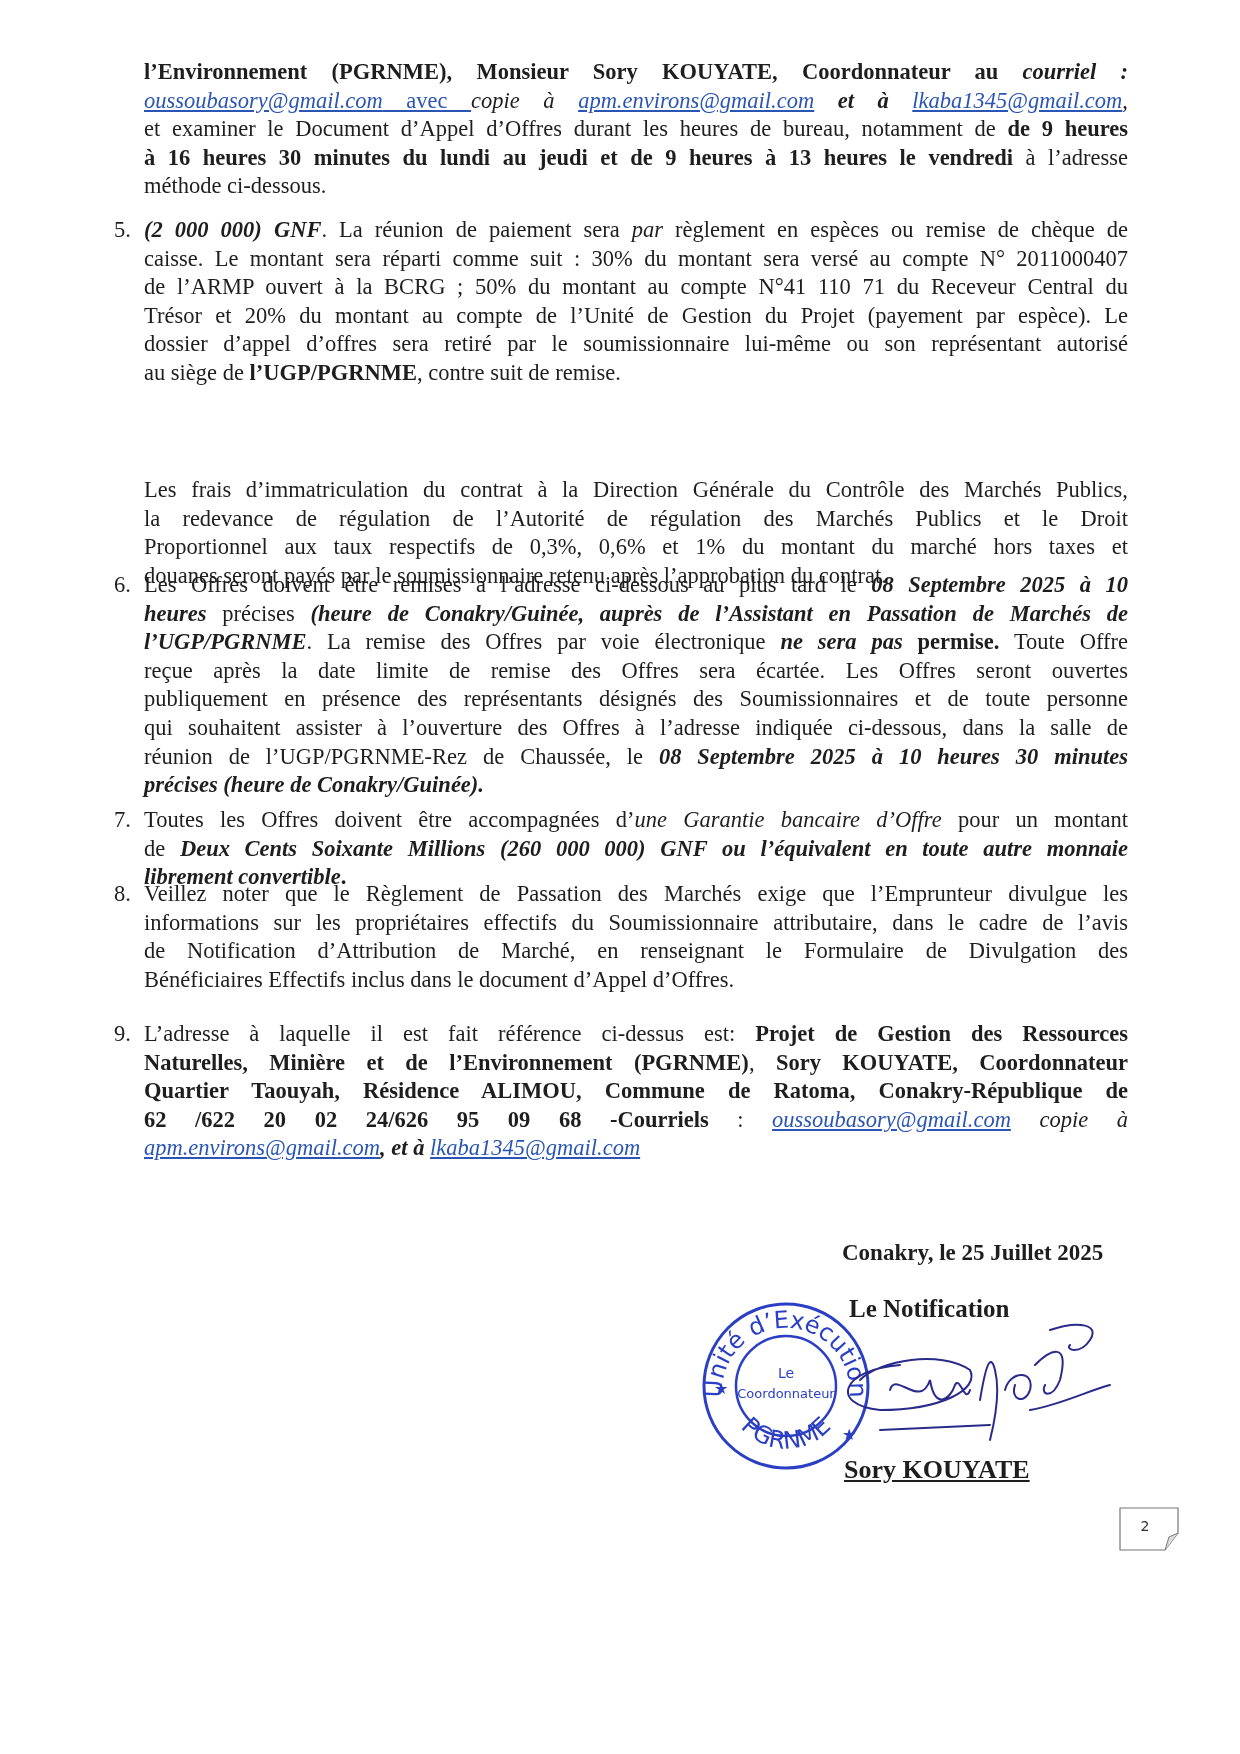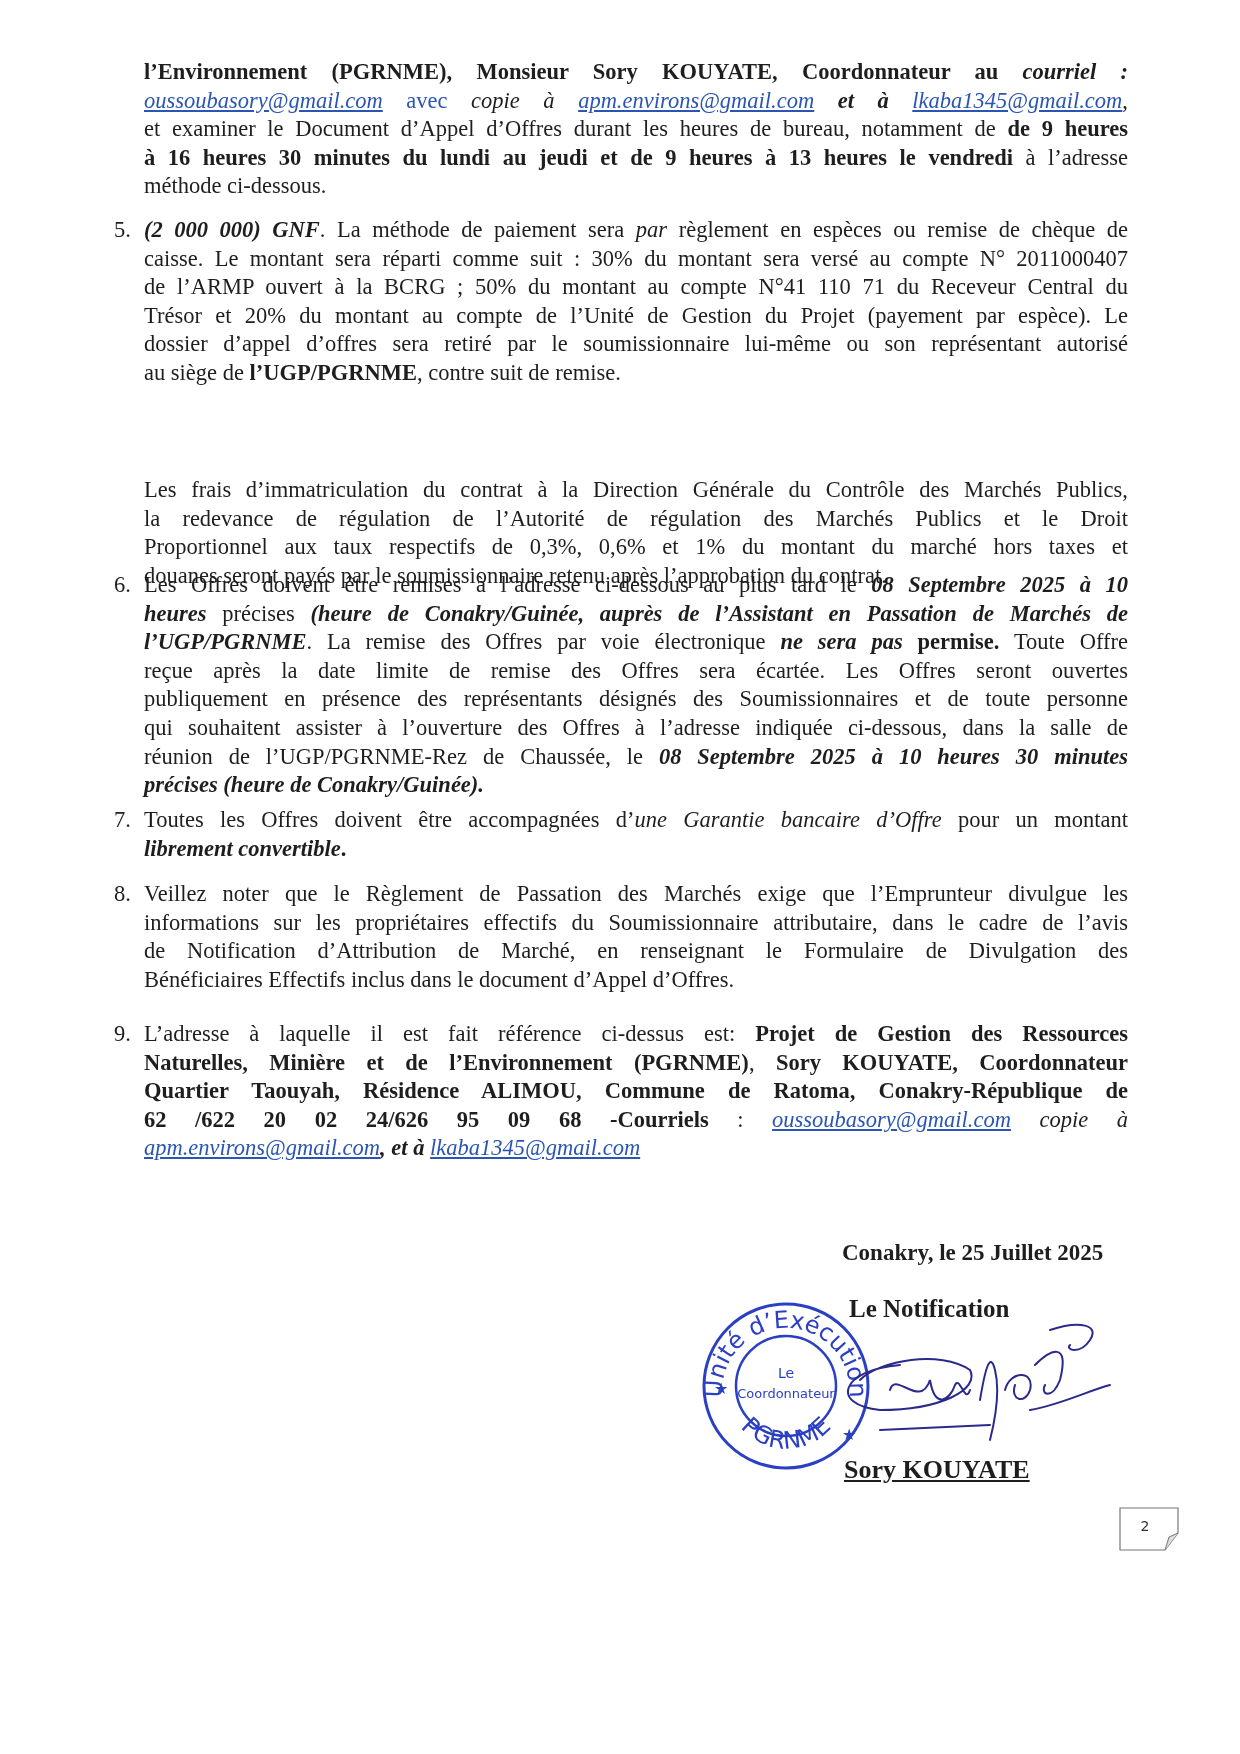--- a/index.html
+++ b/index.html
@@ -19,29 +19,29 @@
   .stamp { position:absolute; left:700px; top:1300px; width:172px; height:172px; }
   .signature { position:absolute; left:820px; top:1310px; width:300px; height:140px; }
   .pagebox { position:absolute; left:1119px; top:1507px; width:60px; height:44px; }
 </style>
 </head>
 <body>
 
 <div class="page">
   <div id="intro" class="para" style="top:58px;">
       <span class="line"><span class="b">l’Environnement (PGRNME), Monsieur Sory KOUYATE, Coordonnateur au </span><span class="bi">courriel :</span></span>
-      <span class="line"><a class="mail">oussoubasory@gmail.com</a><span style="color: rgb(42, 85, 180); "> avec </span><span class="i">copie à </span><a class="mail">apm.environs@gmail.com</a><span class="bi"> et à </span><a class="mail">lkaba1345@gmail.com</a><span>,</span></span>
+      <span class="line"><a class="mail">oussoubasory@gmail.com</a><span style="color: rgb(42, 85, 180); text-decoration: underline;"> avec </span><span class="i">copie à </span><a class="mail">apm.environs@gmail.com</a><span class="bi"> et à </span><a class="mail">lkaba1345@gmail.com</a><span>,</span></span>
       <span class="line"><span>et examiner le Document d’Appel d’Offres durant les heures de bureau, notamment de </span><span class="b">de 9 heures</span></span>
       <span class="line"><span class="b">à 16 heures 30 minutes du lundi au jeudi  et de 9 heures à 13 heures le vendredi</span><span>  à l’adresse</span></span>
       <span class="line last"><span>méthode ci-dessous.</span></span>
     </div>
   <div id="items">
       <div class="para" style="top: 216px;">
         <span class="num">5.</span>
-        <span class="line"><span class="bi">(2 000 000) GNF</span><span>. La méthode de paiement sera </span><span class="i">par</span><span> règlement en espèces ou remise de chèque de</span></span>
+        <span class="line"><span class="bi">(2 000 000) GNF</span><span>. La réunion de paiement sera </span><span class="i">par</span><span> règlement en espèces ou remise de chèque de</span></span>
         <span class="line"><span>caisse. Le montant sera réparti comme suit : 30% du montant sera versé au compte N° 2011000407</span></span>
         <span class="line"><span>de l’ARMP ouvert à la BCRG ; 50% du montant au compte N°41 110 71 du Receveur Central du</span></span>
         <span class="line"><span>Trésor et 20% du montant au compte de l’Unité de Gestion du Projet (payement par espèce). Le</span></span>
         <span class="line"><span>dossier d’appel d’offres sera retiré par le soumissionnaire lui-même ou son représentant autorisé</span></span>
         <span class="line last"><span>au siège de </span><span class="b">l’UGP/PGRNME</span><span>, contre suit de remise.</span></span>
       </div>
       <div class="para" style="top: 476px;">
         <span class="line"><span>Les frais d’immatriculation du contrat à la Direction Générale du Contrôle des Marchés Publics,</span></span>
         <span class="line"><span>la redevance de régulation de l’Autorité de régulation des Marchés Publics et le Droit</span></span>
         <span class="line"><span>Proportionnel aux taux respectifs de 0,3%, 0,6% et 1% du montant du marché hors taxes et</span></span>
@@ -54,20 +54,21 @@
         <span class="line"><span class="bi">l’UGP/PGRNME</span><span>. La remise des Offres par voie électronique </span><span class="bi">ne sera pas</span><span> </span><span class="b">permise.</span><span> Toute Offre</span></span>
         <span class="line"><span>reçue après la date limite de remise des Offres sera écartée. Les Offres seront ouvertes</span></span>
         <span class="line"><span>publiquement en présence des représentants désignés des Soumissionnaires et de toute personne</span></span>
         <span class="line"><span>qui souhaitent assister à l’ouverture des Offres à l’adresse indiquée ci-dessous, dans la salle de</span></span>
         <span class="line"><span>réunion de l’UGP/PGRNME-Rez de Chaussée, le </span><span class="bi">08 Septembre 2025 à 10 heures 30 minutes</span></span>
         <span class="line last"><span class="bi">précises (heure de Conakry/Guinée).</span></span>
       </div>
       <div class="para" style="top: 806px;">
         <span class="num">7.</span>
         <span class="line"><span>Toutes les Offres doivent être accompagnées d’</span><span class="i">une Garantie bancaire d’Offre</span><span> pour un montant</span></span>
+        <span class="line"><span>de </span><span class="bi">Deux Cents Soixante Millions (260 000 000) GNF ou l’équivalent en toute autre monnaie</span></span>
         <span class="line last"><span class="bi">librement convertible</span><span class="b">.</span></span>
       </div>
       <div class="para" style="top: 880px;">
         <span class="num">8.</span>
         <span class="line"><span>Veillez noter que le Règlement de Passation des Marchés exige que l’Emprunteur divulgue les</span></span>
         <span class="line"><span>informations sur les propriétaires effectifs du Soumissionnaire attributaire, dans le cadre de l’avis</span></span>
         <span class="line"><span>de Notification d’Attribution de Marché, en renseignant le Formulaire de Divulgation des</span></span>
         <span class="line last"><span>Bénéficiaires Effectifs inclus dans le document d’Appel d’Offres.</span></span>
       </div>
       <div class="para" style="top: 1020px;">

